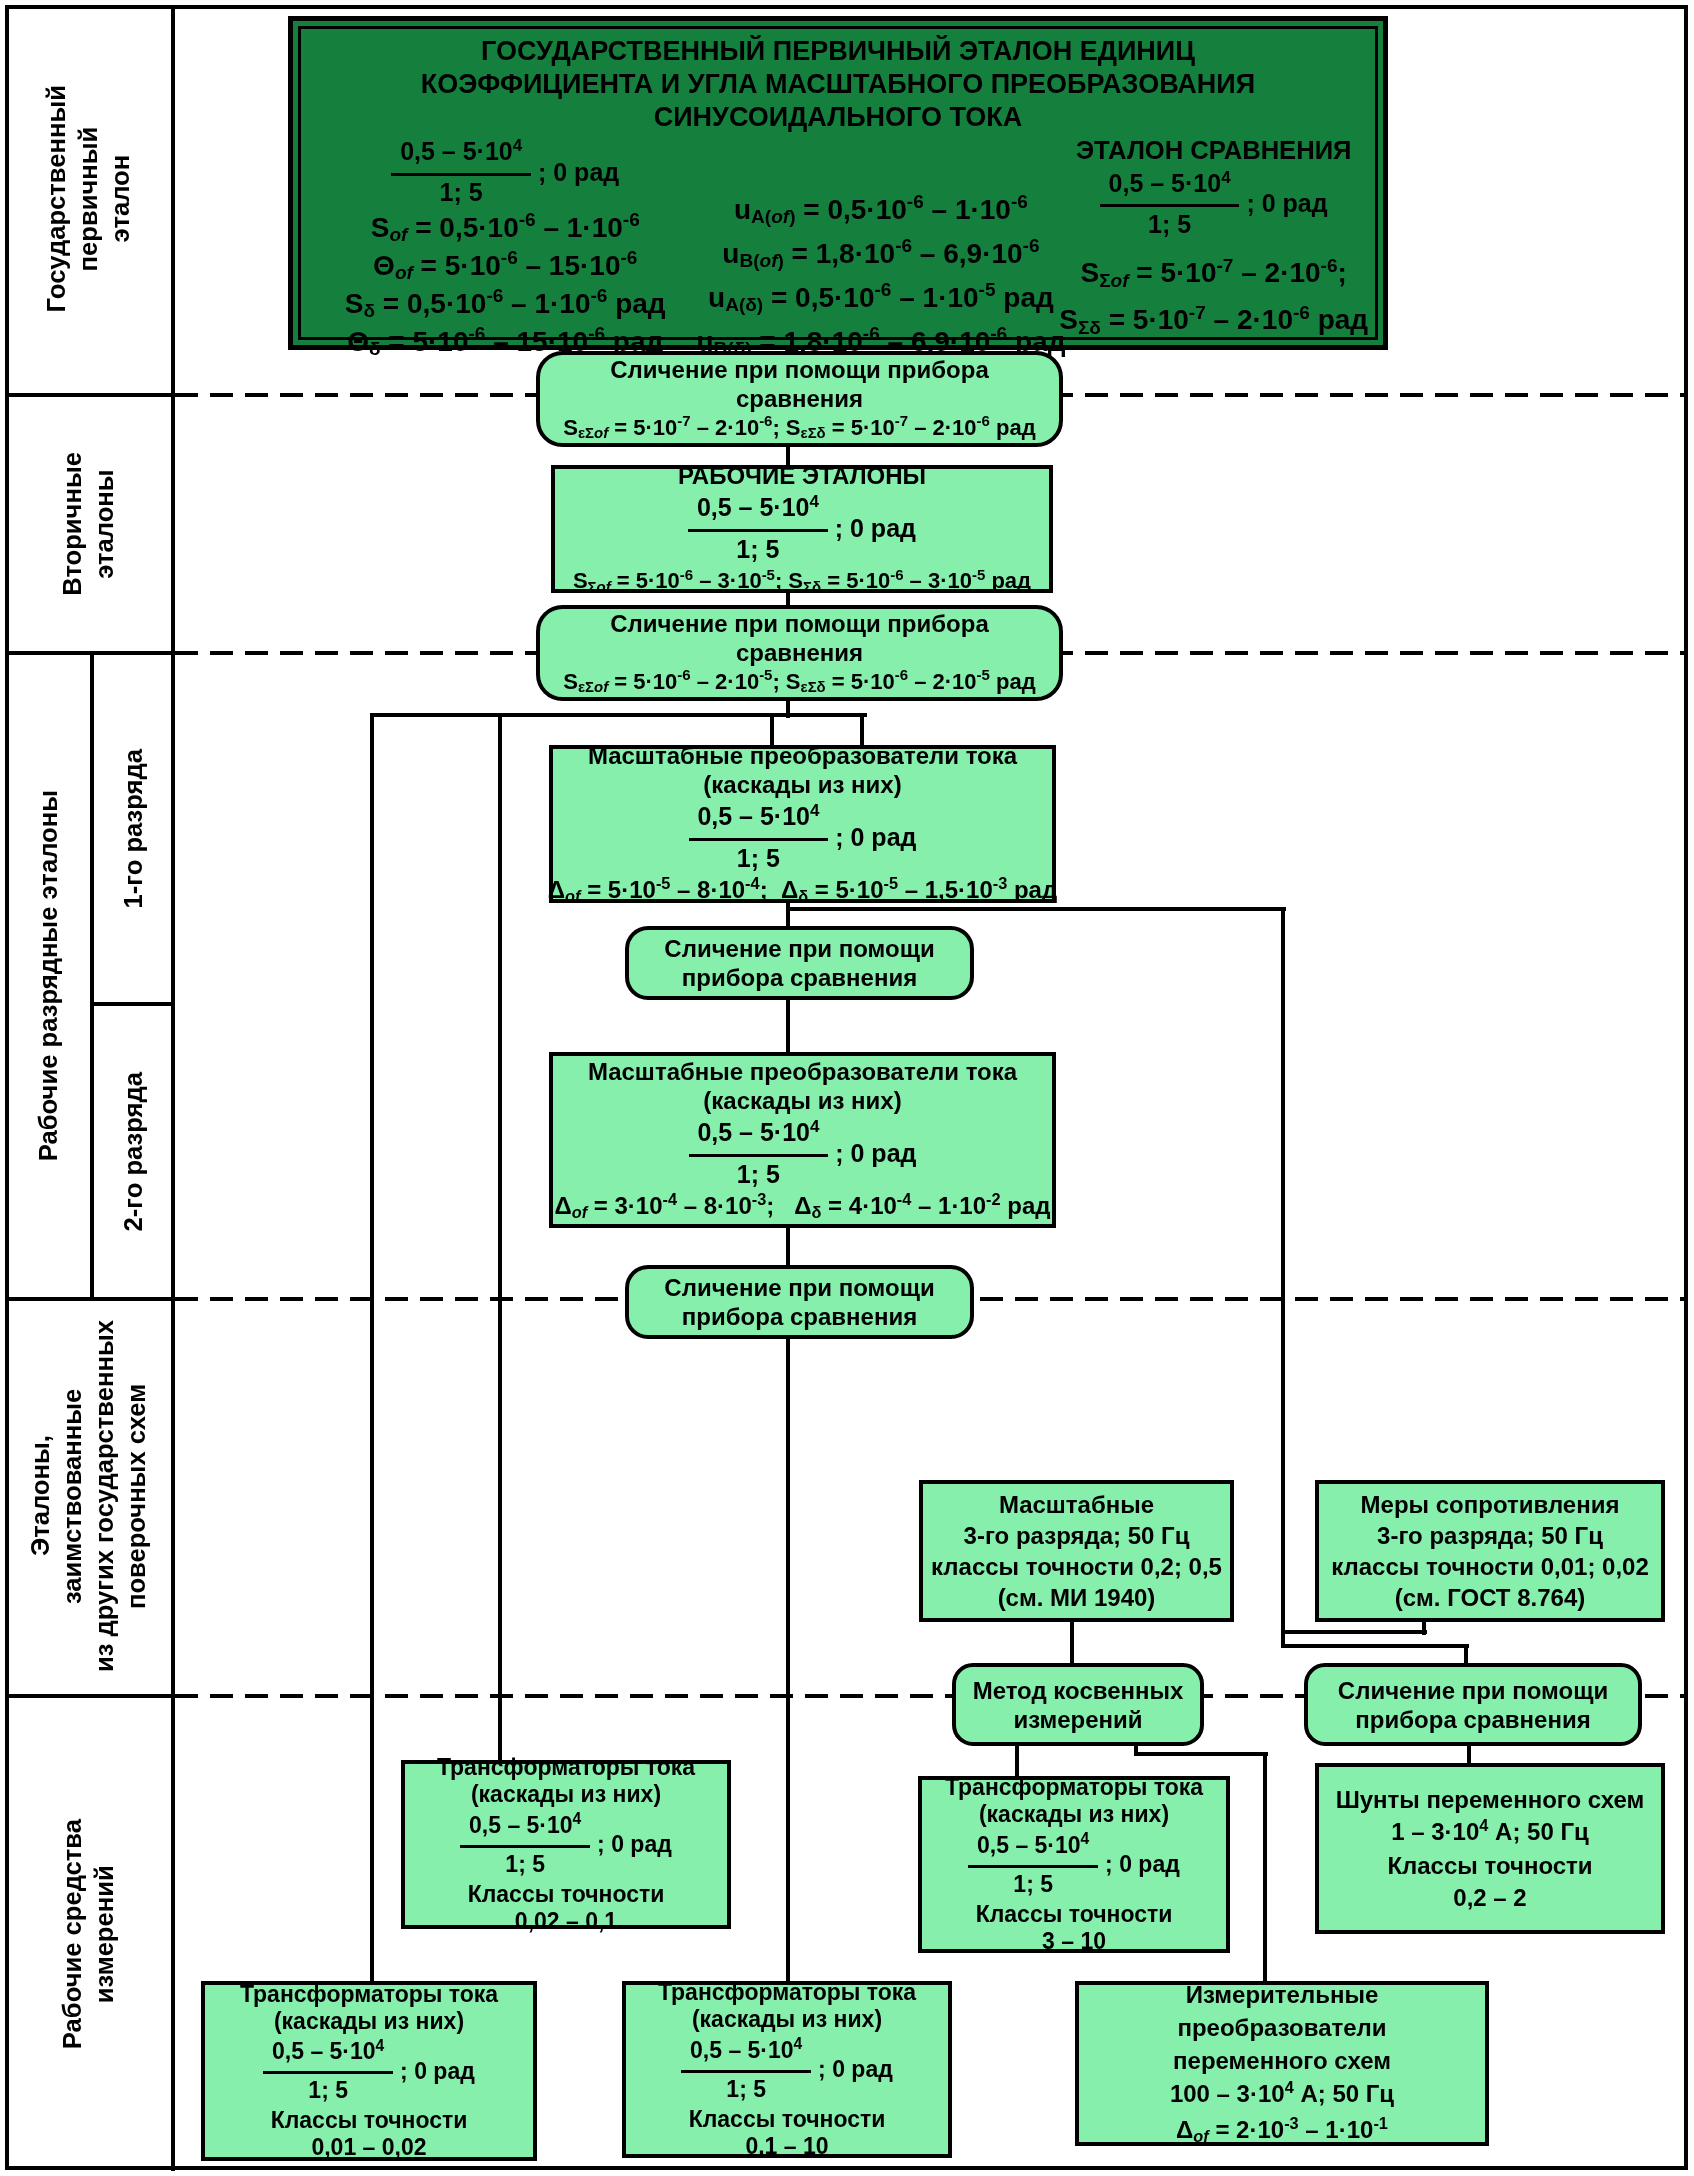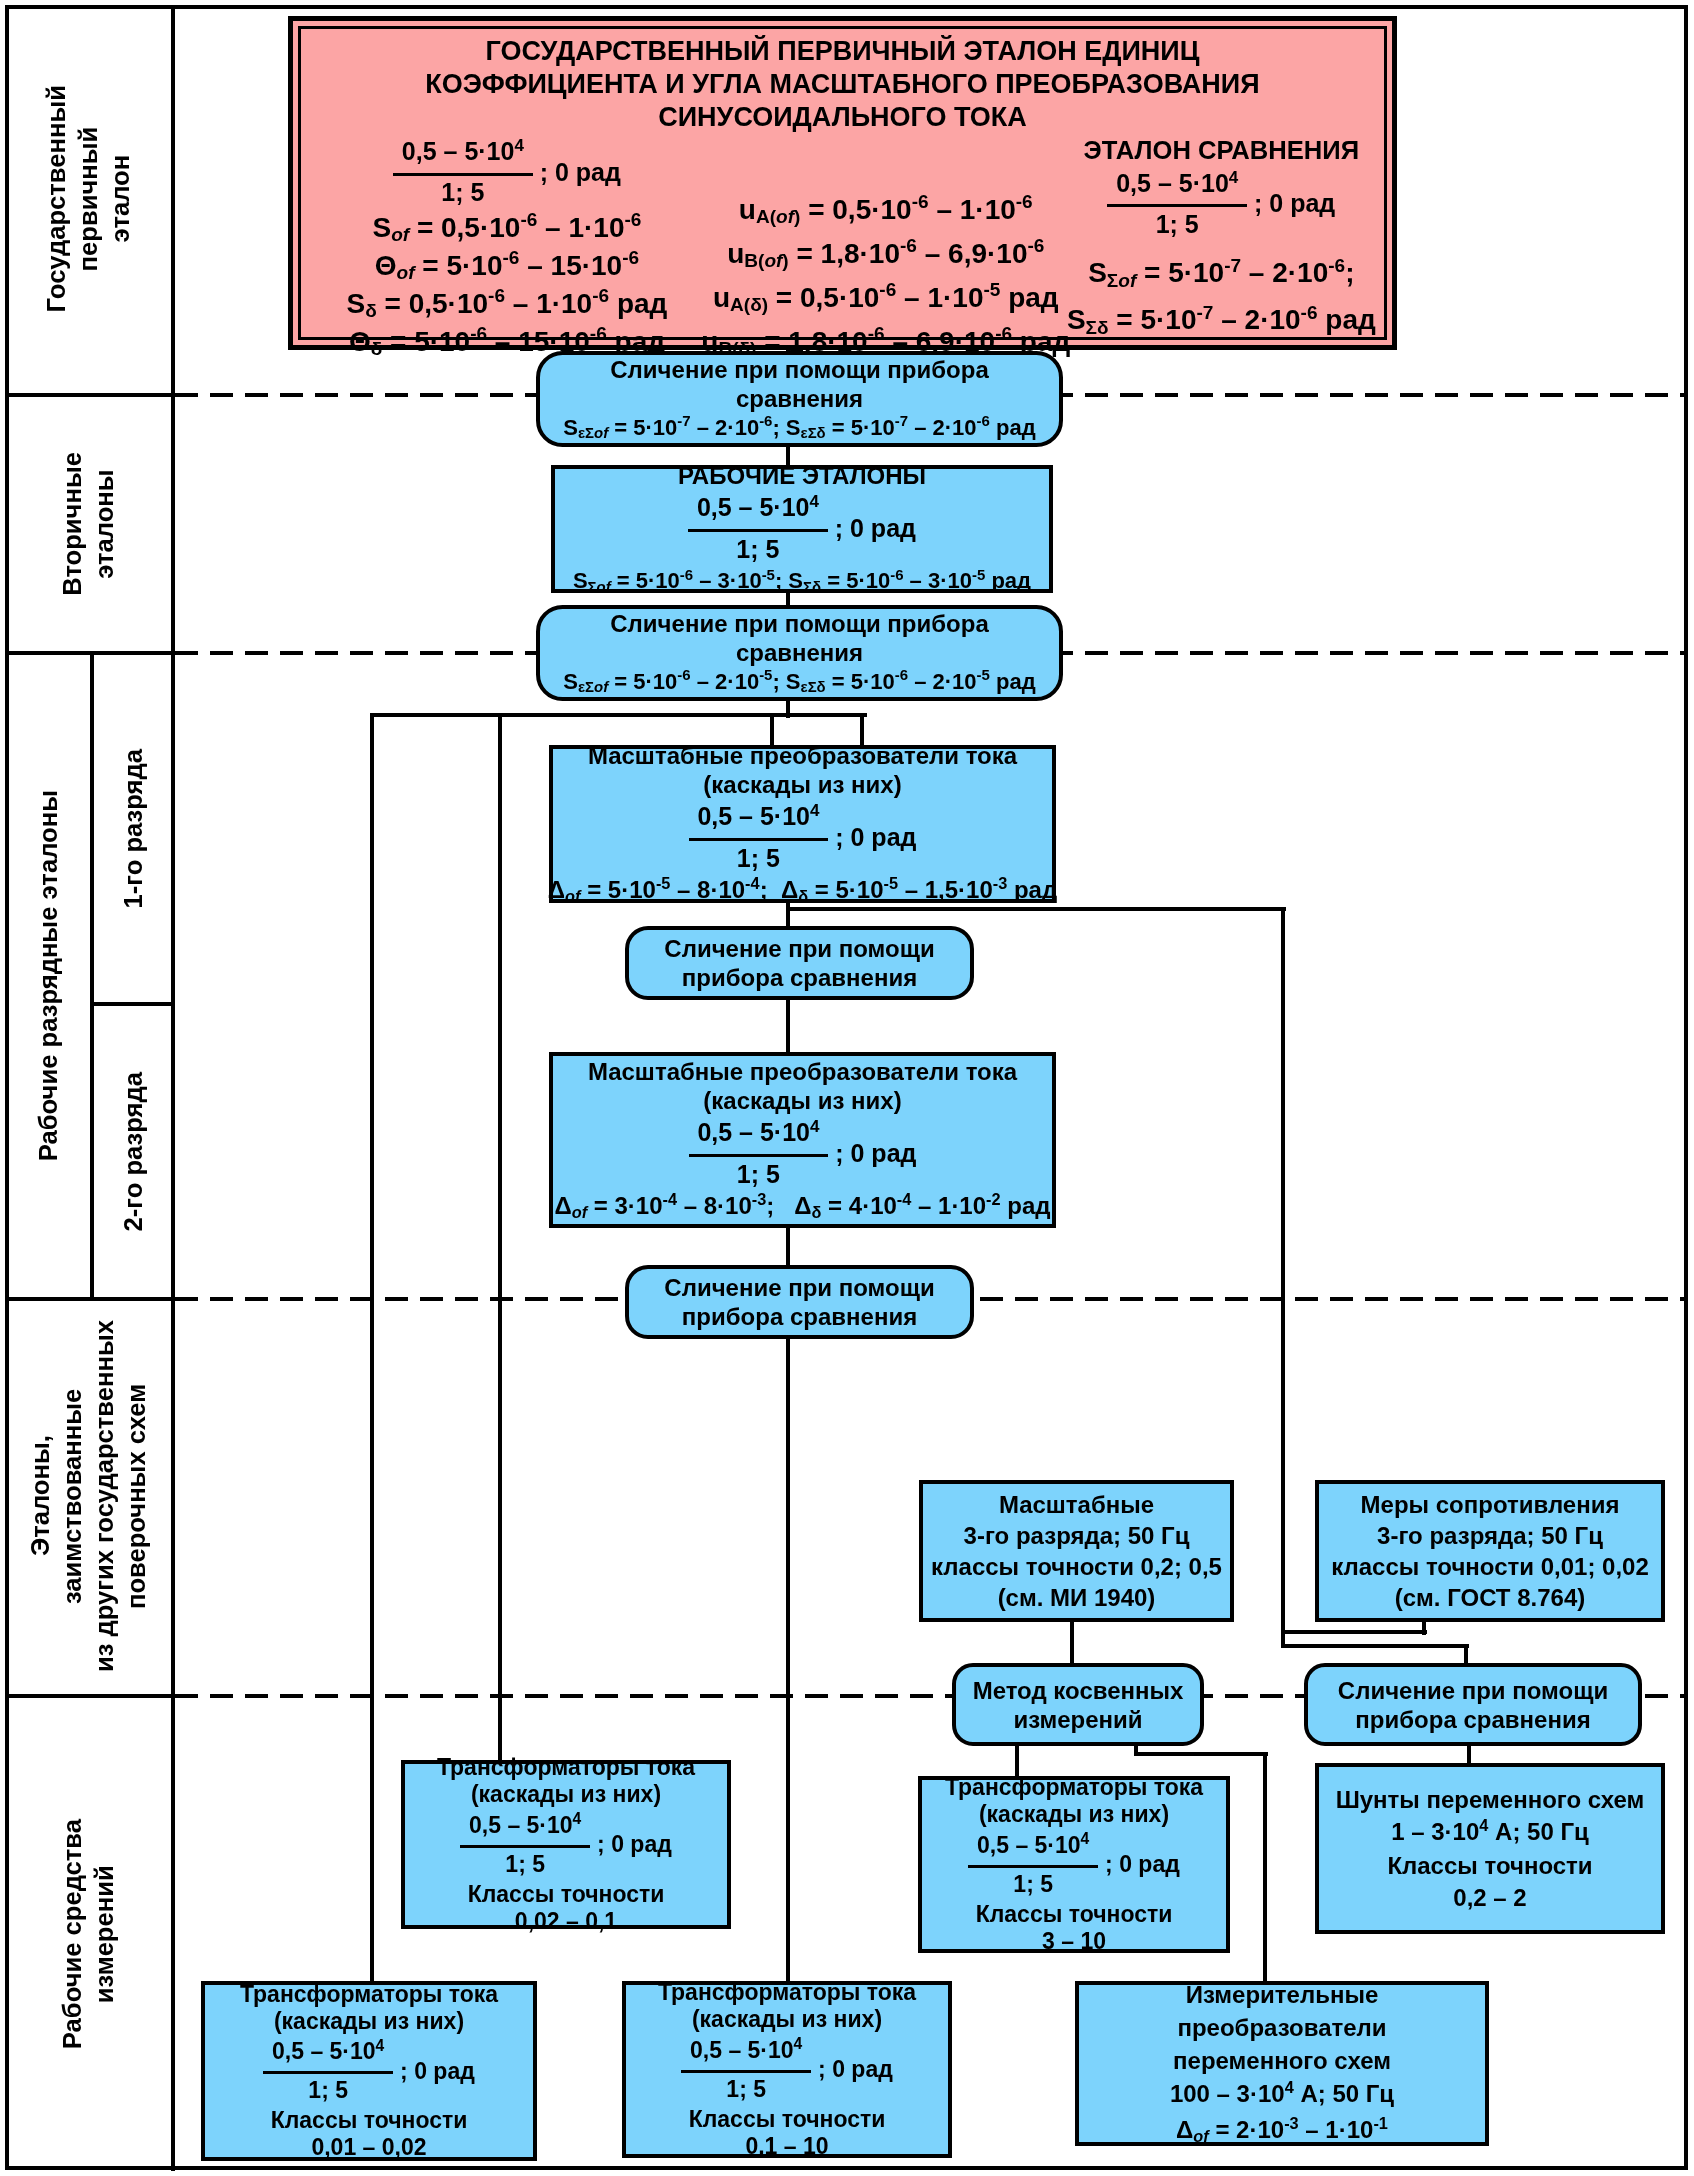--- a/index.html
+++ b/index.html
@@ -3,36 +3,36 @@
 <meta charset="utf-8">
 <style>
   html,body{margin:0;padding:0;background:#fff;}
   #stage{position:relative;width:1695px;height:2176px;background:#fff;
          font-family:"Liberation Sans",sans-serif;font-weight:700;color:#000;}
   .frame{position:absolute;left:5.3px;top:5.3px;width:1675px;height:2157px;border:4.4px solid #000;z-index:0;}
   .gline{position:absolute;background:#000;z-index:1;}
   .dash{position:absolute;height:3.5px;z-index:0;
         background:repeating-linear-gradient(90deg,#000 0 23px,transparent 23px 35px);}
   .conn{position:absolute;background:#000;z-index:1;}
-  .box{position:absolute;background:#7dd3fc;border:4.4px solid #000;z-index:2;
+  .box{position:absolute;background:#86efac;border:4.4px solid #000;z-index:2;
        display:flex;flex-direction:column;align-items:center;justify-content:center;
        text-align:center;font-size:24px;line-height:29px;}
   .rbox{border-radius:26.5px;}
   .vwrap{position:absolute;display:flex;align-items:center;justify-content:center;z-index:2;}
   .vlabel{writing-mode:vertical-rl;transform:rotate(180deg);font-size:25.6px;line-height:32px;text-align:center;}
   .fline{white-space:nowrap;}
   .fsmall{font-size:22px;}
   sup{font-size:0.68em;vertical-align:baseline;position:relative;top:-0.55em;}
   sub{font-size:0.68em;vertical-align:baseline;position:relative;top:0.25em;}
   .fr{display:inline-flex;align-items:center;gap:7px;margin:3.5px 0;}
   .frcore{display:inline-block;text-align:center;font-size:25px;line-height:28px;}
   .frnum{display:block;border-bottom:3.5px solid #000;padding:0 8.8px 3.5px;}
   .frden{display:block;padding-top:2.6px;}
   
-  .pouter{position:absolute;left:288px;top:16px;width:1090px;height:324px;border:5.3px solid #000;z-index:2;background:#fca5a5;padding-left:9px;}
+  .pouter{position:absolute;left:288px;top:16px;width:1090px;height:324px;border:5.3px solid #000;z-index:2;background:#15803d;}
   .pinner{position:absolute;left:5.3px;top:5.3px;right:5.3px;bottom:5.3px;border:3.5px solid #000;
           display:flex;flex-direction:column;align-items:center;padding-top:5.3px;}
   .ptitle{font-size:27px;line-height:33px;text-align:center;}
   .pcols{display:flex;width:100%;flex:1;}
   .pc{display:flex;flex-direction:column;align-items:center;}
   .pc1{width:38%;}
   .pc2{width:32%;gap:6px;}
   .pc3{width:30%;}
   .prow{font-size:28px;line-height:35px;white-space:nowrap;}
   .ctitle{font-size:25.6px;line-height:30px;margin-top:1.8px;}

